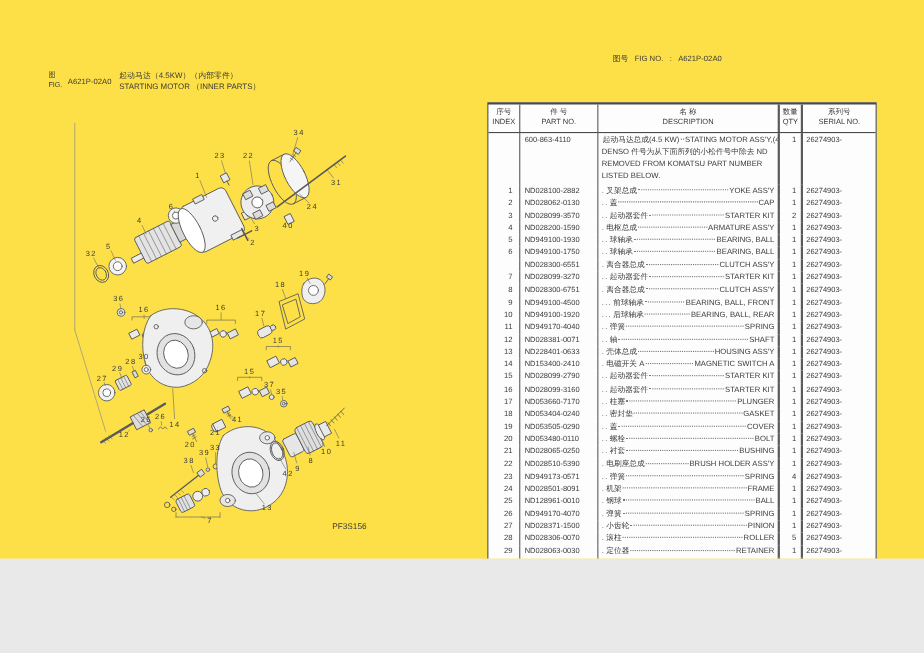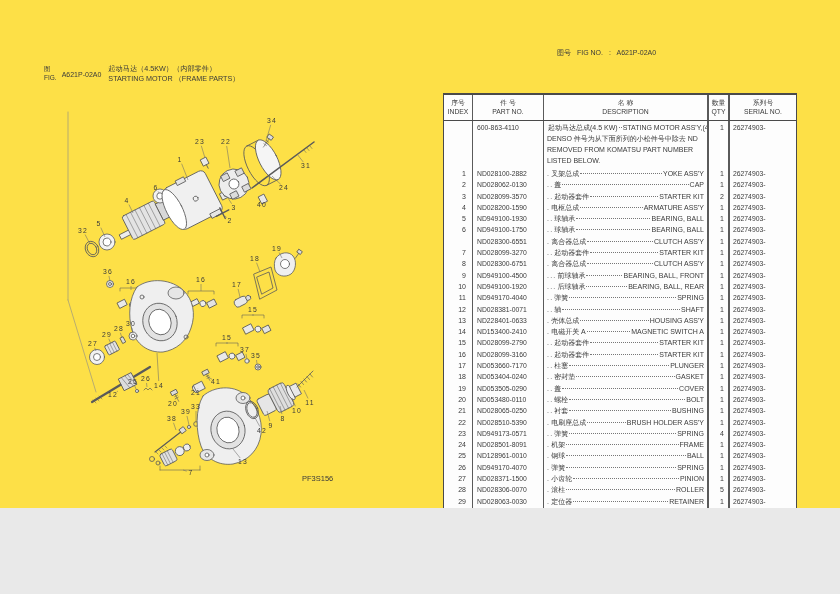--- a/index.html
+++ b/index.html
@@ -46,21 +46,21 @@
 <div class="page">
 
   <div class="hdr-left">
     <div class="figcol">
       <div>图</div>
       <div>FIG.</div>
     </div>
     <div class="figno">A621P-02A0</div>
     <div class="titles">
       <div>起动马达（4.5KW）（内部零件）</div>
-      <div>STARTING MOTOR （FRAME PARTS）</div>
+      <div>STARTING MOTOR （INNER PARTS）</div>
     </div>
   </div>
 
   <div class="hdr-right">
     <span>图号</span>
     <span>FIG NO.</span>
     <span>:</span>
     <span>A621P-02A0</span>
   </div>
 

